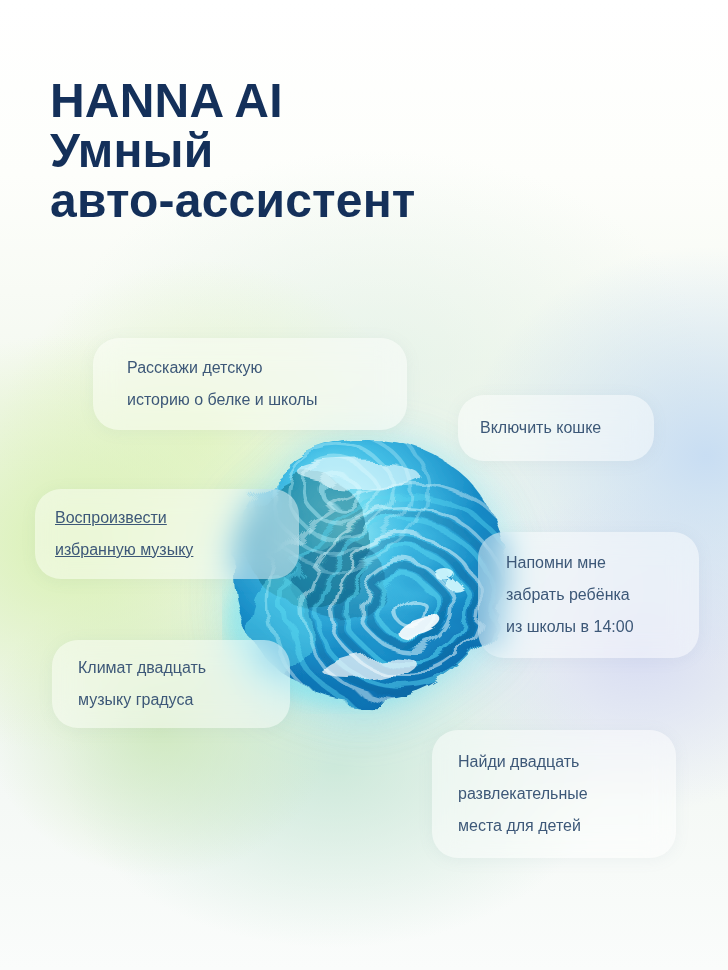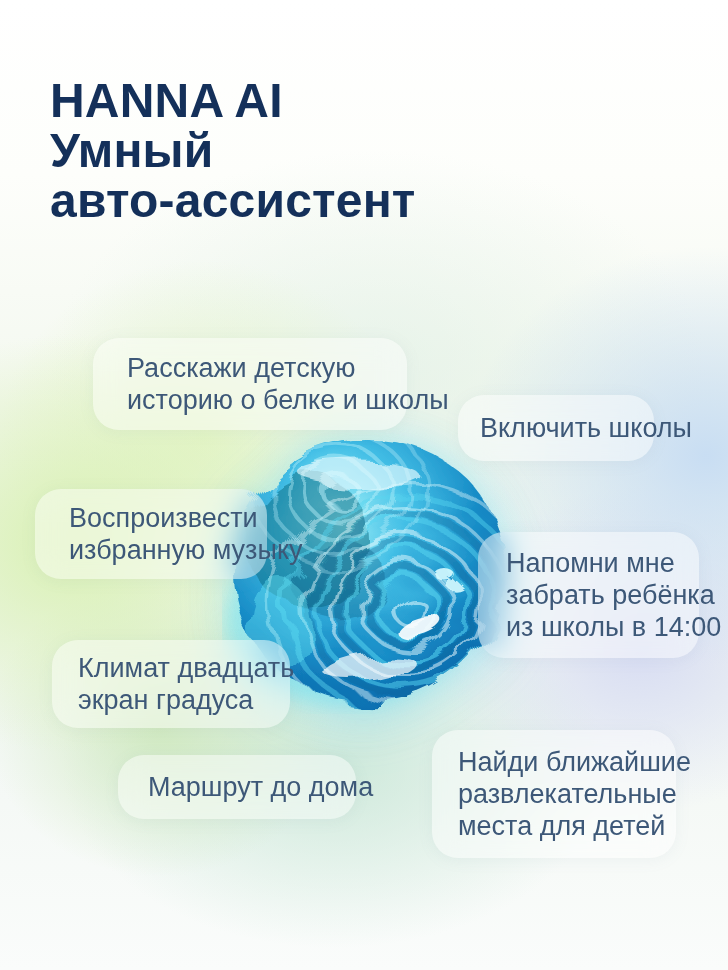--- a/index.html
+++ b/index.html
@@ -35,24 +35,24 @@
     background: rgba(255,255,255,0.45);
     border-radius: 26px;
     backdrop-filter: blur(14px);
     -webkit-backdrop-filter: blur(14px);
     box-shadow: 0 2px 16px rgba(110,140,165,0.08);
     display: flex; flex-direction: column; justify-content: center;
     padding: 0 26px; box-sizing: border-box;
     color: #3d5878;
     z-index: 3;
   }
-  .bubble .bline { display: block; font-size: 27px; line-height: 32px; font-weight: 400; white-space: nowrap; }
+  .bubble .bline { display: block; font-size: 16px; line-height: 32px; font-weight: 400; white-space: nowrap; }
   .b-story   { left: 93px;  top: 338px; width: 314px; height: 92px;  padding-left: 34px; }
   .b-screen  { left: 458px; top: 395px; width: 196px; height: 66px;  padding-left: 22px; }
-  .b-music   { left: 35px;  top: 489px; width: 232px; height: 90px;  padding-left: 34px; }
+  .b-music   { left: 35px;  top: 489px; width: 264px; height: 90px;  padding-left: 20px; text-decoration: underline; }
   .b-remind  { left: 478px; top: 532px; width: 221px; height: 126px; padding-left: 28px; }
   .b-climate { left: 52px;  top: 640px; width: 238px; height: 88px;  padding-left: 26px; }
   .b-route   { left: 118px; top: 755px; width: 238px; height: 64px;  padding-left: 30px; }
   .b-places  { left: 432px; top: 730px; width: 244px; height: 128px; padding-left: 26px; }
 </style>
 </head>
 <body>
 
 <div class="canvas">
 
@@ -120,42 +120,39 @@
       </g>
     </svg>
   </div>
 
   <div class="bubble b-story">
     <span class="bline">Расскажи детскую</span>
     <span class="bline">историю о белке и школы</span>
   </div>
 
   <div class="bubble b-screen">
-    <span class="bline">Включить школы</span>
+    <span class="bline">Включить кошке</span>
   </div>
 
   <div class="bubble b-music">
     <span class="bline">Воспроизвести</span>
     <span class="bline">избранную музыку</span>
   </div>
 
   <div class="bubble b-remind">
     <span class="bline">Напомни мне</span>
     <span class="bline">забрать ребёнка</span>
     <span class="bline">из школы в 14:00</span>
   </div>
 
   <div class="bubble b-climate">
     <span class="bline">Климат двадцать</span>
-    <span class="bline">экран градуса</span>
+    <span class="bline">музыку градуса</span>
   </div>
 
-  <div class="bubble b-route">
-    <span class="bline">Маршрут до дома</span>
-  </div>
 
   <div class="bubble b-places">
-    <span class="bline">Найди ближайшие</span>
+    <span class="bline">Найди двадцать</span>
     <span class="bline">развлекательные</span>
     <span class="bline">места для детей</span>
   </div>
 
 </div>
 
 </body></html>

